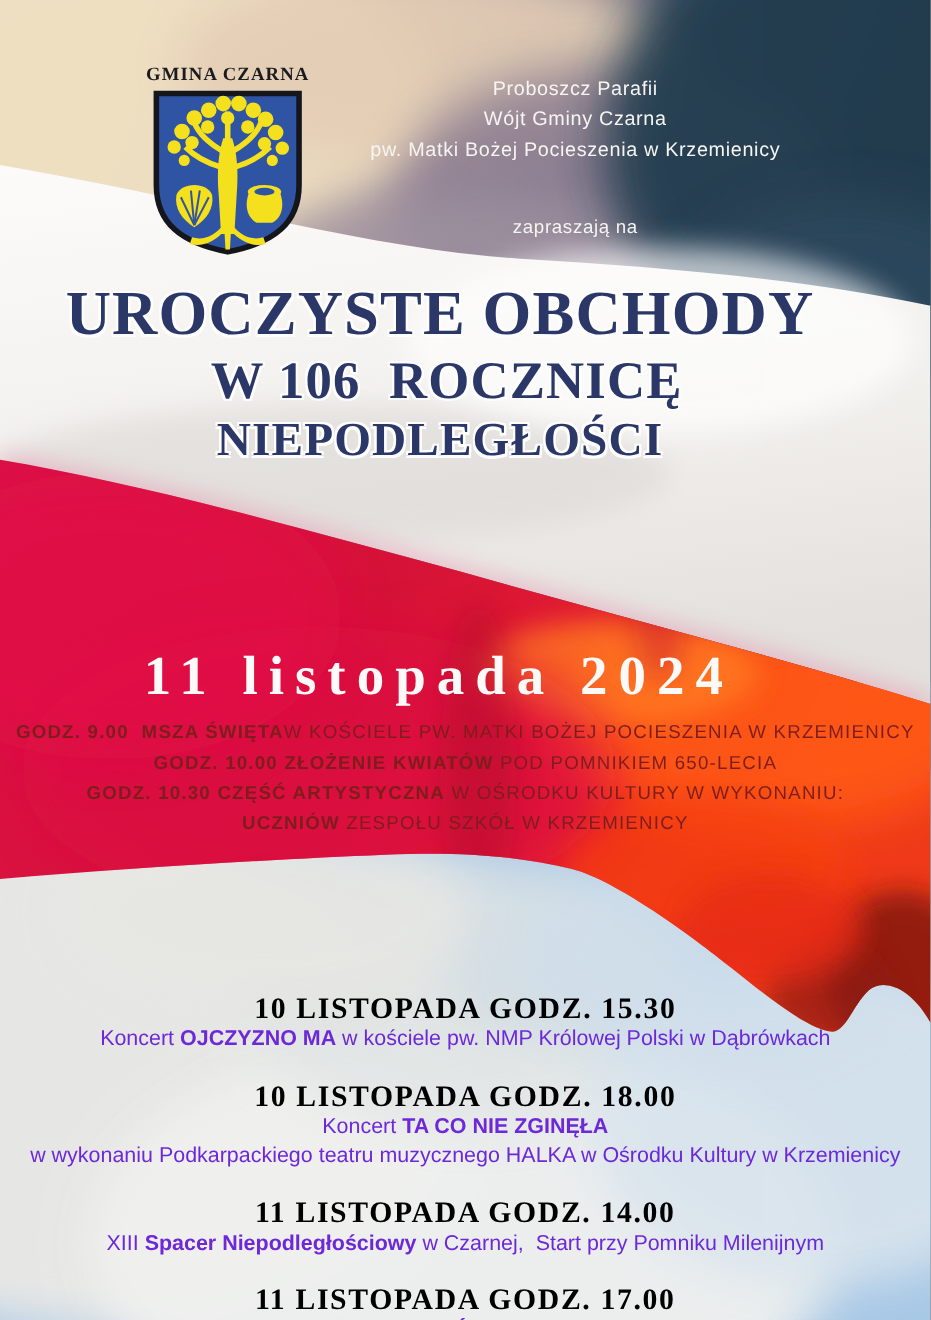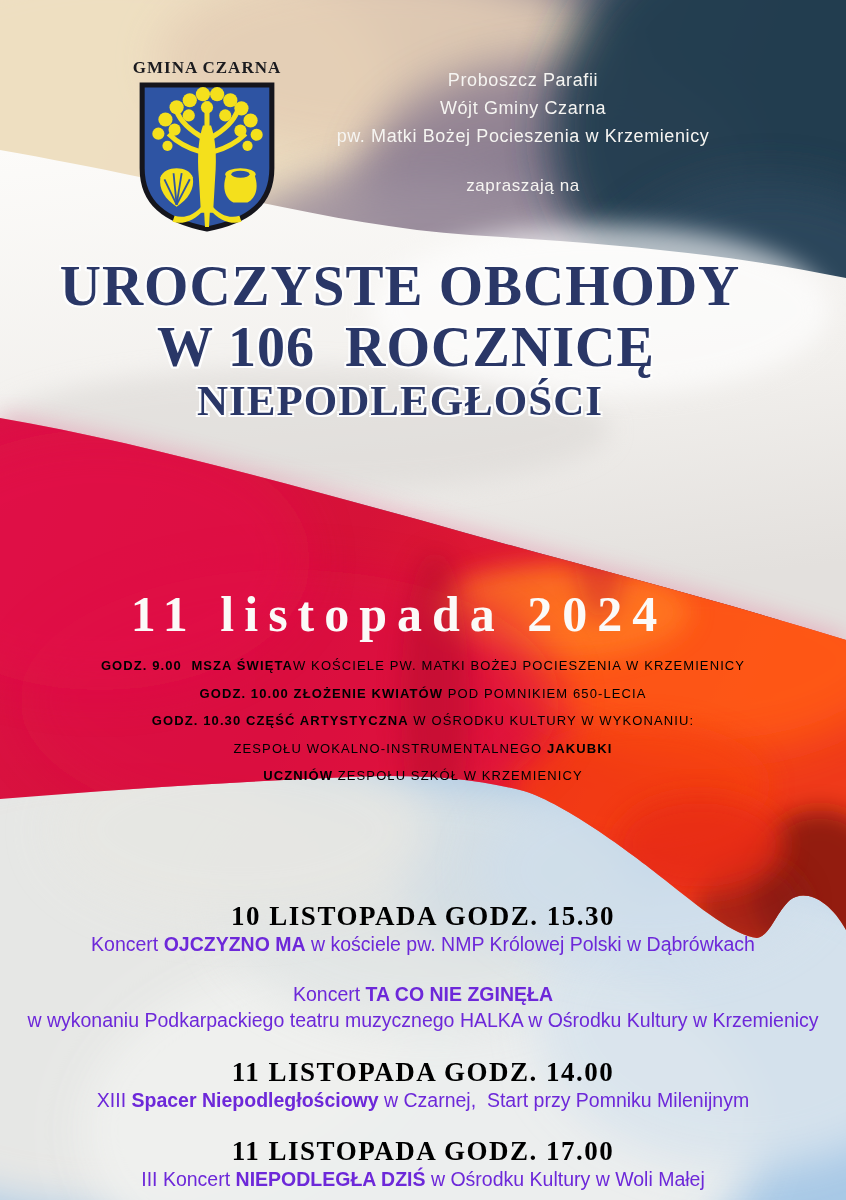--- a/index.html
+++ b/index.html
@@ -17,49 +17,49 @@
     font-size:17px;letter-spacing:1px;color:#1b1b1f;white-space:pre-wrap;
   }
   .crest-shield{display:block;margin:3px auto 0 auto;}
 
   
   .invite{
     position:absolute;left:200px;top:66px;width:646px;text-align:center;
     color:#f6f5f2;font-size:18px;letter-spacing:.6px;line-height:28px;
   }
   .invite-line{white-space:pre-wrap;}
-  .invite-tagline{margin-top:22px;font-size:17px;}
+  .invite-tagline{margin-top:43px;font-size:17px;}
 
   
   .title-block{
     position:absolute;left:0;top:250px;width:800px;text-align:center;
     font-family:"Liberation Serif",serif;font-weight:bold;color:#2a3767;
     text-shadow:
       -2px -2px 0 #fdfdfd, 2px -2px 0 #fdfdfd,
       -2px  2px 0 #fdfdfd, 2px  2px 0 #fdfdfd,
        0   -2px 0 #fdfdfd, 0    2px 0 #fdfdfd,
       -2px  0   0 #fdfdfd, 2px  0   0 #fdfdfd;
   }
   .title-line{white-space:pre-wrap;}
   .title-l1{font-size:57px;line-height:72px;letter-spacing:1px;}
-  .title-l2{font-size:56px;line-height:50px;letter-spacing:1px;margin-left:12px;}
+  .title-l2{font-size:48px;line-height:50px;letter-spacing:1px;margin-left:12px;}
   .title-l3{font-size:44px;line-height:52px;letter-spacing:0.5px;}
   .title-l4{font-size:43px;line-height:58px;letter-spacing:1px;}
 
   
   .date-line{
     position:absolute;left:0;top:585px;width:798px;text-align:center;
     font-family:"Liberation Serif",serif;font-weight:bold;
     font-size:50px;color:#fbfaf8;letter-spacing:10px;white-space:pre-wrap;
   }
 
   
   .schedule{
     position:absolute;left:0;top:652px;width:846px;text-align:center;
-    color:#000000;font-size:13px;line-height:27.5px;letter-spacing:1.1px;
+    color:#7f1d1d;font-size:17px;line-height:27.5px;letter-spacing:1.1px;
   }
   .schedule-line{white-space:pre-wrap;}
   .seg-bold{font-weight:bold;}
 
   
   .events{position:absolute;left:0;top:901px;width:846px;text-align:center;}
   .event{margin-bottom:23px;}
   .event-heading{
     font-family:"Liberation Serif",serif;font-weight:bold;
     font-size:27px;line-height:30px;letter-spacing:1.5px;color:#000000;
@@ -218,30 +218,30 @@
     <div class="title-line title-l2">W 106  ROCZNICĘ</div>
     <div class="title-line title-l4">NIEPODLEGŁOŚCI</div>
   </div>
 
   <div class="date-line">11 listopada 2024</div>
 
   <div class="schedule">
     <div class="schedule-line"><span class="seg-bold">GODZ. 9.00  MSZA ŚWIĘTA</span><span>W KOŚCIELE PW. MATKI BOŻEJ POCIESZENIA W KRZEMIENICY</span></div>
     <div class="schedule-line"><span class="seg-bold">GODZ. 10.00 ZŁOŻENIE KWIATÓW</span><span> POD POMNIKIEM 650-LECIA</span></div>
     <div class="schedule-line"><span class="seg-bold">GODZ. 10.30 CZĘŚĆ ARTYSTYCZNA</span><span> W OŚRODKU KULTURY W WYKONANIU:</span></div>
-    <div class="schedule-line"><span>ZESPOŁU WOKALNO-INSTRUMENTALNEGO </span><span class="seg-bold">JAKUBKI</span></div>
     <div class="schedule-line"><span class="seg-bold">UCZNIÓW</span><span> ZESPOŁU SZKÓŁ W KRZEMIENICY</span></div>
   </div>
 
   <div class="events">
     <div class="event">
       <div class="event-heading">10 LISTOPADA GODZ. 15.30</div>
       <div class="event-line"><span>Koncert </span><span class="seg-bold">OJCZYZNO MA</span><span> w kościele pw. NMP Królowej Polski w Dąbrówkach</span></div>
     </div>
     <div class="event">
+      <div class="event-heading">10 LISTOPADA GODZ. 18.00</div>
       <div class="event-line"><span>Koncert </span><span class="seg-bold">TA CO NIE ZGINĘŁA</span></div>
       <div class="event-line"><span>w wykonaniu Podkarpackiego teatru muzycznego HALKA w Ośrodku Kultury w Krzemienicy</span></div>
     </div>
     <div class="event">
       <div class="event-heading">11 LISTOPADA GODZ. 14.00</div>
       <div class="event-line"><span>XIII </span><span class="seg-bold">Spacer Niepodległościowy</span><span> w Czarnej,  Start przy Pomniku Milenijnym</span></div>
     </div>
     <div class="event">
       <div class="event-heading">11 LISTOPADA GODZ. 17.00</div>
       <div class="event-line"><span>III Koncert </span><span class="seg-bold">NIEPODLEGŁA DZIŚ</span><span> w Ośrodku Kultury w Woli Małej</span></div>

